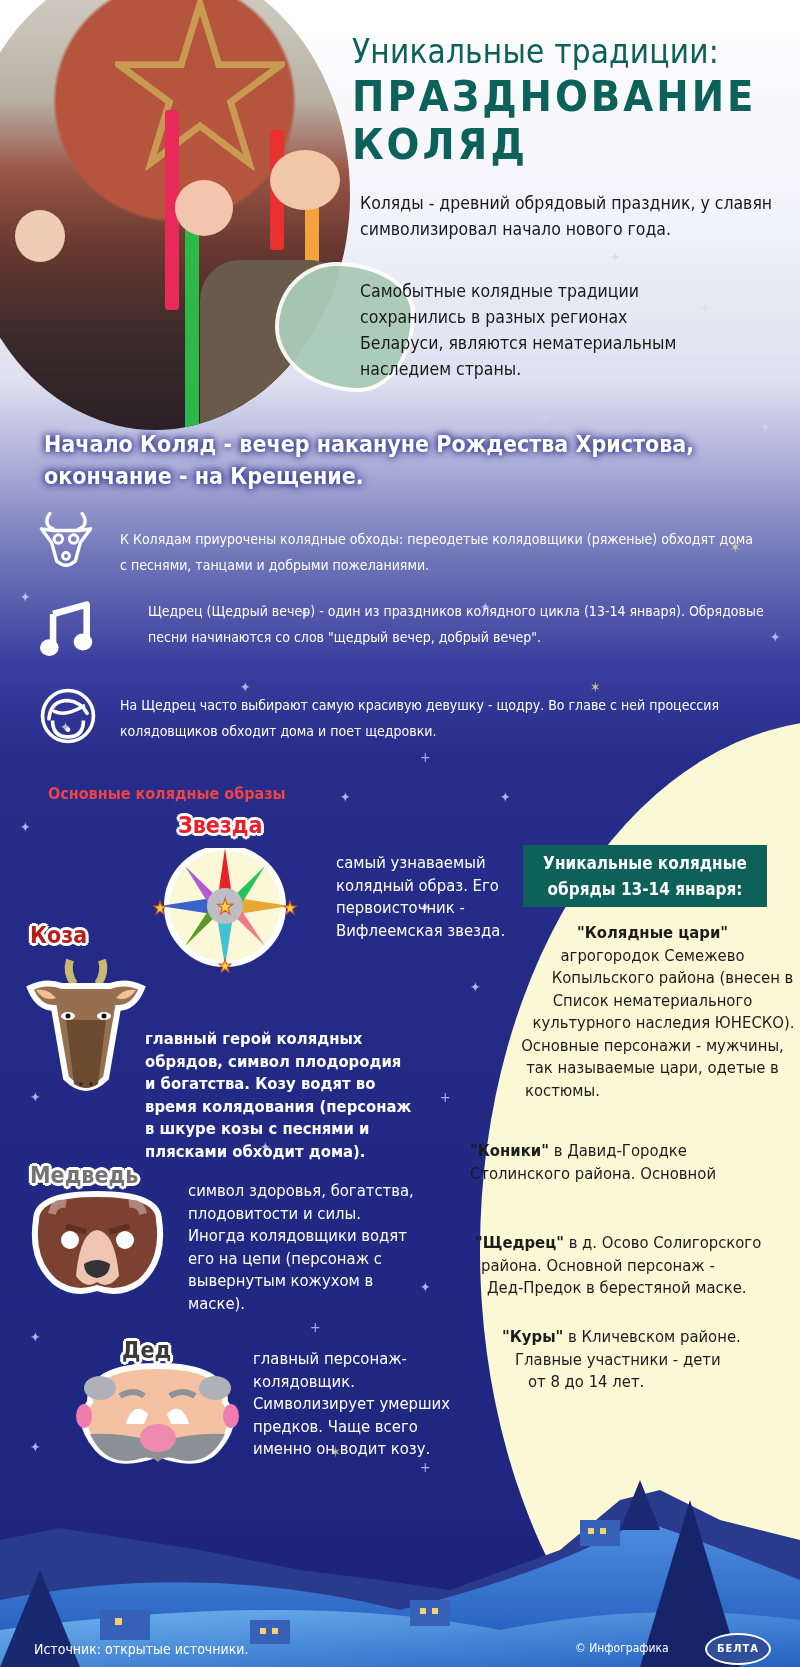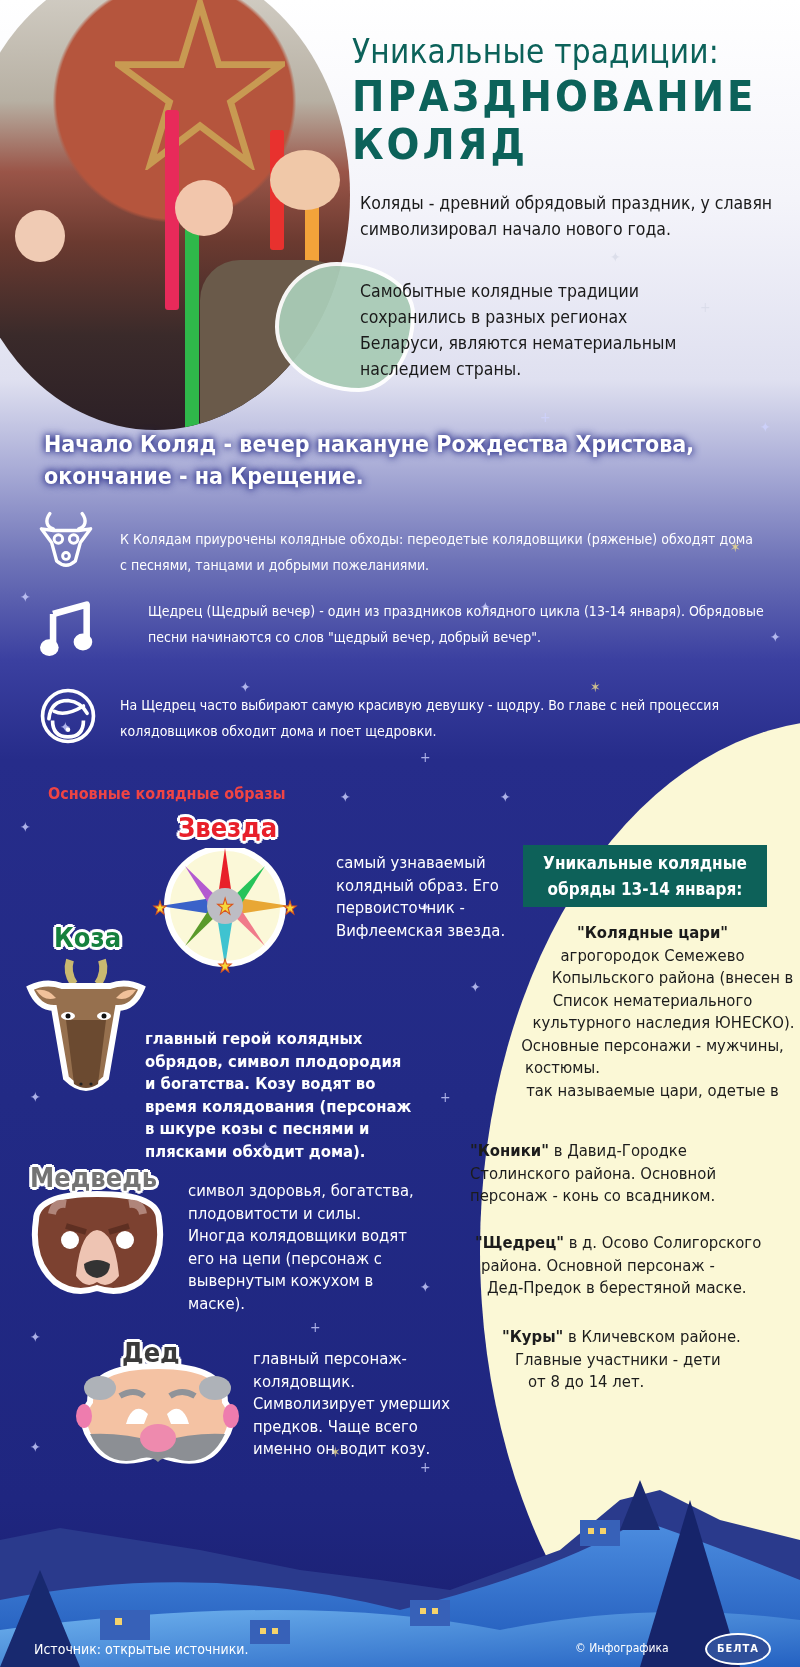--- a/index.html
+++ b/index.html
@@ -54,21 +54,21 @@
   }
 
   .badge {
     left: 523px; top: 845px; width: 244px; height: 62px;
     background: #0d6159; color: #fff; font-weight: bold; font-size: 17px;
     text-align: center; line-height: 26px; padding-top: 5px;
   }
   .rite { color: #1c1c1c; font-size: 16.5px; line-height: 22.5px; text-align: center; }
   .rite b { font-weight: bold; }
 
-  .img-label { font-weight: bold; font-size: 27px; -webkit-text-stroke: 0; paint-order: stroke; text-shadow: 0 0 0 #fff, 3px 0 0 #fff, -3px 0 0 #fff, 0 3px 0 #fff, 0 -3px 0 #fff, 2px 2px 0 #fff, -2px -2px 0 #fff, 2px -2px 0 #fff, -2px 2px 0 #fff; }
+  .img-label { font-weight: bold; font-size: 23px; -webkit-text-stroke: 0; paint-order: stroke; text-shadow: 0 0 0 #fff, 3px 0 0 #fff, -3px 0 0 #fff, 0 3px 0 #fff, 0 -3px 0 #fff, 2px 2px 0 #fff, -2px -2px 0 #fff, 2px -2px 0 #fff, -2px 2px 0 #fff; }
   .desc { color: #fff; font-size: 16.5px; line-height: 22.5px; }
 
   .landscape { left: 0; top: 1480px; width: 800px; height: 187px; }
 
   .footer-left { left: 34px; top: 1641px; color: #fff; font-size: 14px; }
   .footer-right { left: 575px; top: 1641px; color: #fff; font-size: 12px; }
   .belta-logo { left: 705px; top: 1633px; width: 66px; height: 32px; border: 2px solid #fff; border-radius: 50%; background: #2f4f9a; color: #fff; font-weight: bold; font-size: 11px; text-align: center; line-height: 28px; letter-spacing: 1px; }
 </style>
 </head>
 <body>
@@ -185,21 +185,21 @@
     <polygon points="115,98 90,60 82,66" fill="#f07a8a"></polygon>
     <circle cx="75" cy="58" r="18" fill="#bdbdc4"></circle>
     <text x="75" y="66" text-anchor="middle" font-size="22" fill="#f5d83a" stroke="#d9531e" stroke-width="1">★</text>
     <text x="10" y="66" text-anchor="middle" font-size="18" fill="#f5d83a" stroke="#d9531e" stroke-width="1">★</text>
     <text x="140" y="66" text-anchor="middle" font-size="18" fill="#f5d83a" stroke="#d9531e" stroke-width="1">★</text>
     <text x="75" y="124" text-anchor="middle" font-size="18" fill="#f5d83a" stroke="#d9531e" stroke-width="1">★</text>
   </svg>
 </div>
 <div class="abs desc" style="left:336px;top:852px;width:170px;">самый узнаваемый колядный образ. Его первоисточник - Вифлеемская звезда.</div>
 
-<div class="abs img-label" style="left:30px;top:922px;color:#15803d;margin-left:24px;">Коза</div>
+<div class="abs img-label" style="left:30px;top:922px;color:#b91c1c;">Коза</div>
 <div class="abs" style="left:26px;top:958px;width:120px;height:140px;">
   <svg viewBox="0 0 120 140" width="120" height="140">
     <path d="M44 2 Q40 14 48 26 M76 2 Q80 14 72 26" stroke="#c9b870" stroke-width="8" fill="none"></path>
     <path d="M4 30 Q20 22 36 28 L84 28 Q100 22 116 30 Q108 50 92 50 L80 120 Q60 140 40 120 L28 50 Q12 50 4 30 Z" fill="#96704e" stroke="#fff" stroke-width="6"></path>
     <path d="M40 62 L80 62 L72 126 Q60 134 48 126 Z" fill="#6b4a30"></path>
     <ellipse cx="42" cy="58" rx="7" ry="4" fill="#fff"></ellipse>
       <circle cx="42" cy="58" r="2.5" fill="#111"></circle>
     <ellipse cx="78" cy="58" rx="7" ry="4" fill="#fff"></ellipse>
       <circle cx="78" cy="58" r="2.5" fill="#111"></circle>
     <path d="M10 32 Q22 30 30 40 Q18 44 10 32 Z" fill="#f1c19a"></path>
@@ -243,28 +243,27 @@
 
 <div class="abs badge">Уникальные колядные обряды 13-14 января:</div>
 
 <div class="abs rite" style="left:505px;top:922px;width:295px;">
   <div><b>"Колядные цари"</b></div>
   <div>агрогородок Семежево</div>
   <div style="padding-left:40px">Копыльского района (внесен в</div>
   <div>Список нематериального</div>
   <div style="padding-left:22px">культурного наследия ЮНЕСКО).</div>
   <div>Основные персонажи - мужчины,</div>
+  <div>так называемые цари, одетые в</div>
   <div style="text-align:left;padding-left:20px">костюмы.</div>
-  <div>так называемые цари, одетые в</div>
 </div>
 
 <div class="abs rite" style="left:470px;top:1140px;width:280px;text-align:left;">
   <div><b>"Коники"</b><span> в Давид-Городке</span></div>
   <div>Столинского района. Основной</div>
-  <div>персонаж - конь со всадником.</div>
 </div>
 
 <div class="abs rite" style="left:475px;top:1232px;width:300px;text-align:left;">
   <div><b>"Щедрец"</b><span> в д. Осово Солигорского</span></div>
   <div style="padding-left:6px">района. Основной персонаж -</div>
   <div style="padding-left:12px">Дед-Предок в берестяной маске.</div>
 </div>
 
 <div class="abs rite" style="left:502px;top:1326px;width:260px;text-align:left;">
   <div><b>"Куры"</b><span> в Кличевском районе.</span></div>

